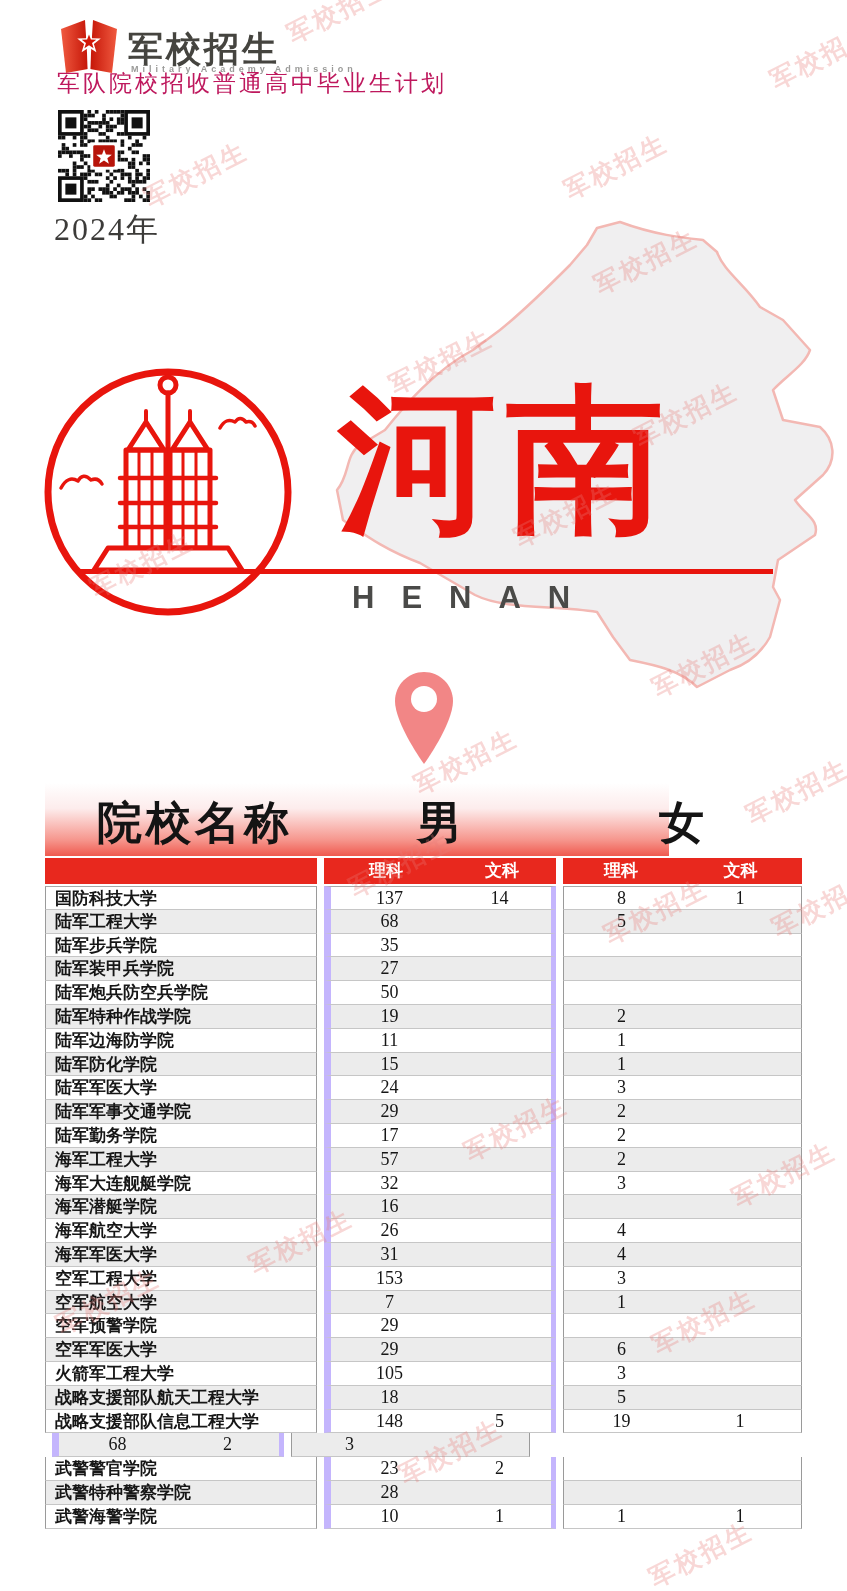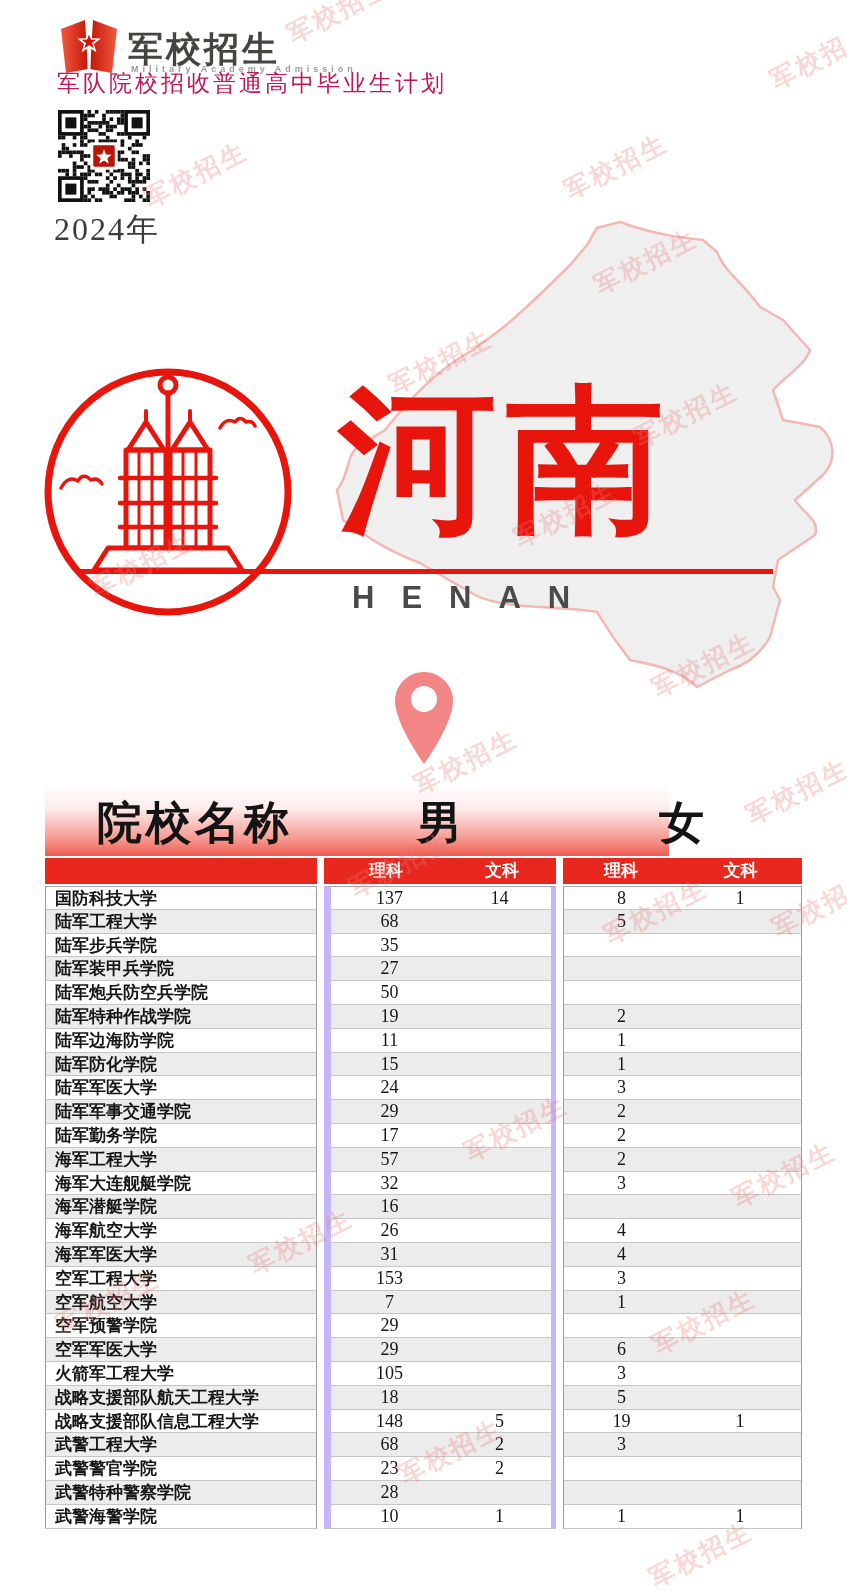--- a/index.html
+++ b/index.html
@@ -564,21 +564,20 @@
     <div class="trow">
       <div class="cell name c-name">战略支援部队信息工程大学</div>
       <div class="vgap"></div>
       <div class="cell num msci c-msci">148</div>
       <div class="cell num mart c-mart">5</div>
       <div class="vgap"></div>
       <div class="cell num fsci c-fsci">19</div>
       <div class="cell num fart c-fart">1</div>
     </div>
     <div class="trow alt">
-      <div class="cell name c-name">武警工程大学</div>
       <div class="vgap"></div>
       <div class="cell num msci c-msci">68</div>
       <div class="cell num mart c-mart">2</div>
       <div class="vgap"></div>
       <div class="cell num fsci c-fsci">3</div>
       <div class="cell num fart c-fart"></div>
     </div>
     <div class="trow">
       <div class="cell name c-name">武警警官学院</div>
       <div class="vgap"></div>

